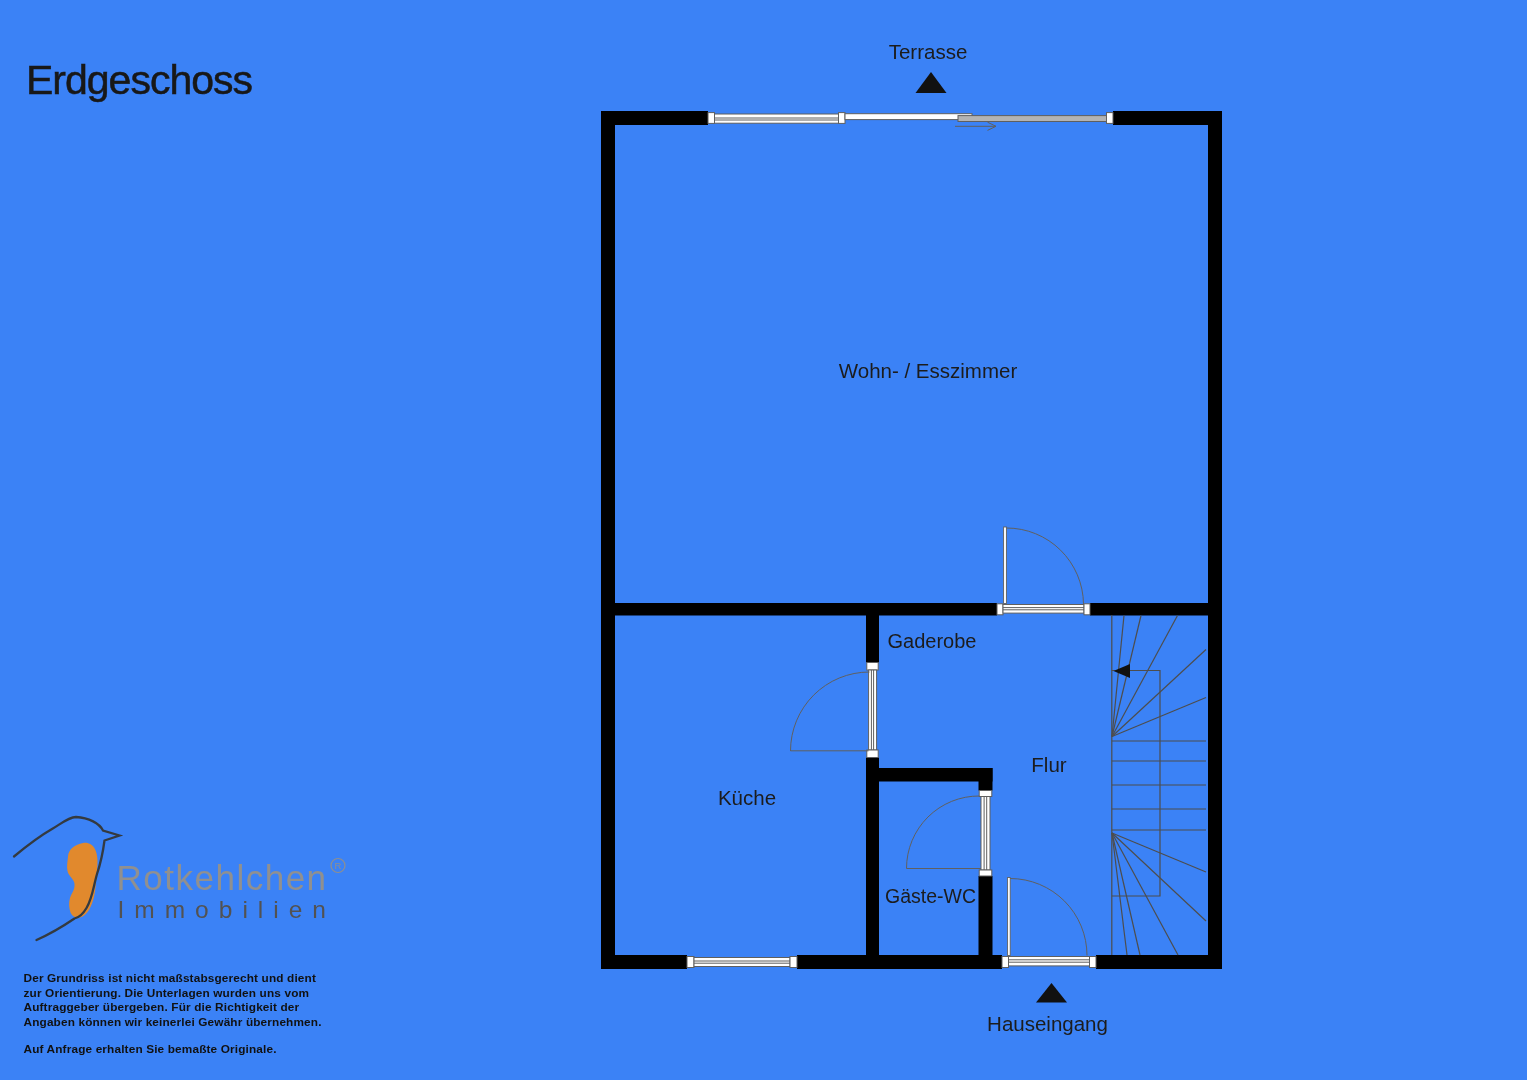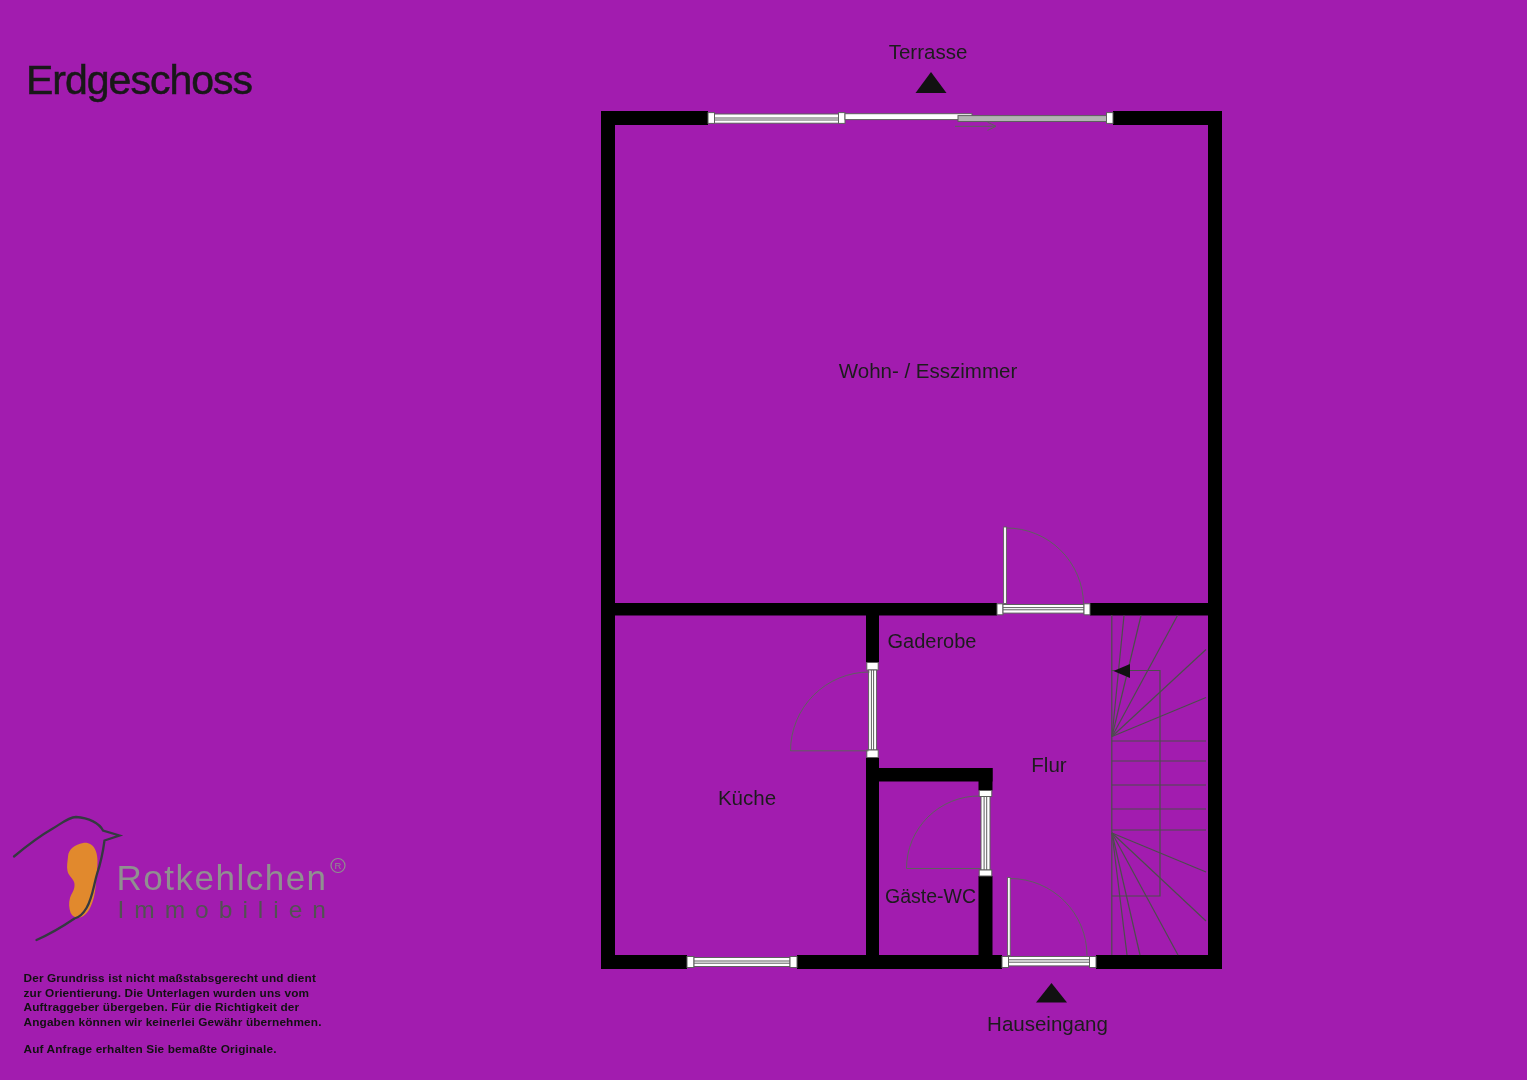--- a/index.html
+++ b/index.html
@@ -1,16 +1,16 @@
 <!DOCTYPE html>
 <html><head>
 <meta charset="utf-8">
 <style>
   html,body{margin:0;padding:0;background:#ffffff;}
-  .page{position:relative;width:1527px;height:1080px;background:#a21caf;overflow:hidden;
+  .page{position:relative;width:1527px;height:1080px;background:#3b82f6;overflow:hidden;
         font-family:"Liberation Sans", sans-serif;}
 </style>
 </head>
 <body>
 <div class="page">
 <svg width="1527" height="1080" viewBox="0 0 1527 1080">
 
   <text x="26" y="94" font-family="Liberation Sans, sans-serif" font-size="41" letter-spacing="-1" fill="#181818" stroke="#181818" stroke-width="0.5">Erdgeschoss</text>
 
   <text x="928" y="59" text-anchor="middle" font-size="20.5" fill="#1c1c1c">Terrasse</text>

